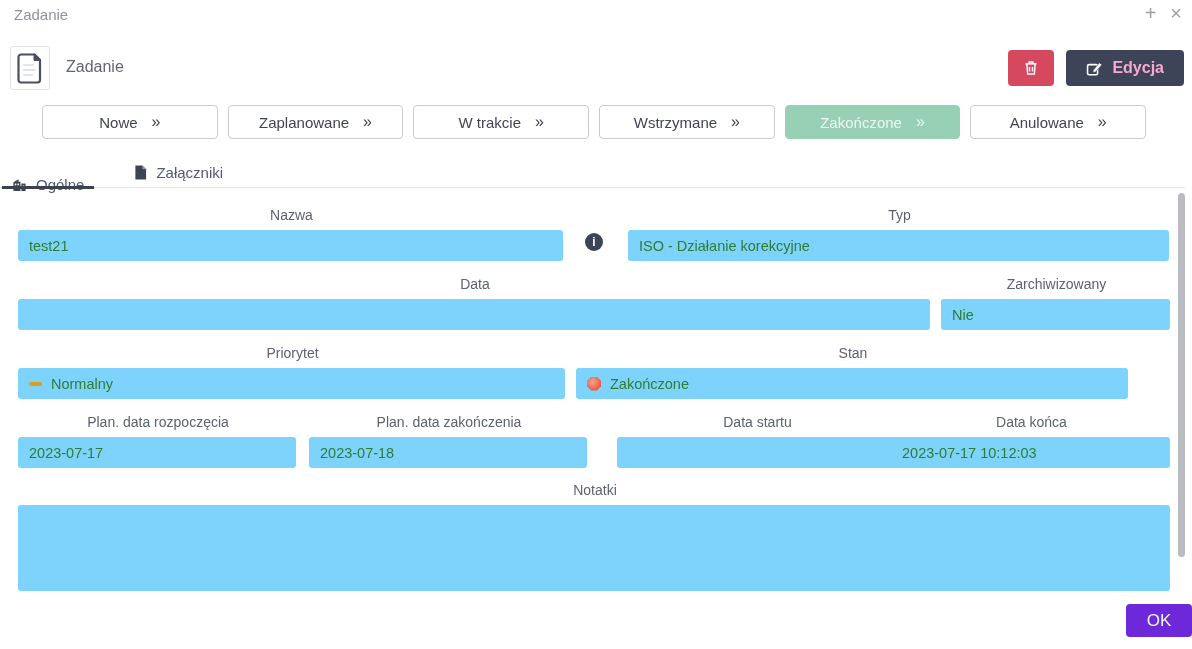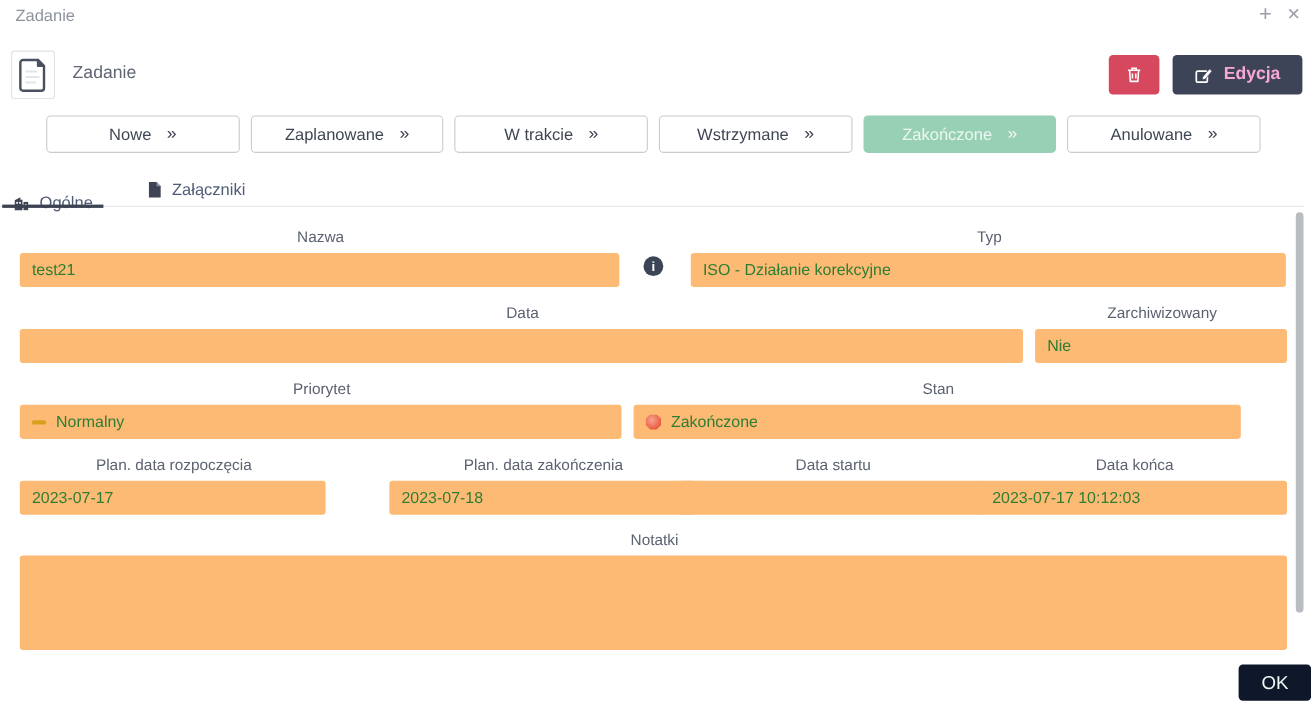--- a/index.html
+++ b/index.html
@@ -30,32 +30,32 @@
   .tabbar { position:absolute; top:158px; left:0; width:1185px; height:30px; border-bottom:1px solid #e5e5e8; display:flex; }
   .tab { position:relative; display:flex; align-items:center; gap:9px; padding:0 4px; font-size:15px; color:#4f5a75; cursor:pointer; }
   .tab:first-child { margin-left:8px;margin-top:23px; }
   .tab + .tab { margin-left:42px; }
   .tab.active::after { content:""; position:absolute; left:-6px; right:-6px; bottom:-2px; height:3px; background:#3b4252; }
 
   
   .form { position:absolute; top:190px; left:0; right:0; bottom:0; }
   .fgroup { position:absolute;text-align:center; }
   .flabel { font-size:14px; color:#5b6270; margin-left:2px; margin-bottom:7px; height:16px; }
-  .fbox { height:31px; background:#fdba74; border-radius:3px; display:flex; align-items:center; padding:0 11px; gap:9px; }
+  .fbox { height:31px; background:#7dd3fc; border-radius:3px; display:flex; align-items:center; padding:0 11px; gap:9px; }
   .fval { font-size:14.5px; color:#2e7d32; white-space:nowrap; }
   .fbox.area { height:86px; align-items:flex-start; padding-top:6px; }
 
   .info-badge { position:absolute; left:585px; top:233px; width:18px; height:18px; border-radius:50%; background:#3c4556; color:#fff; font-size:12px; font-weight:bold; display:flex; align-items:center; justify-content:center; cursor:pointer; }
   .prio-dash { width:13px; height:4px; border-radius:2px; background:#d8a01d; flex:0 0 auto; }
   .stop-oct { width:14px; height:14px; flex:0 0 auto; background:radial-gradient(circle at 40% 35%, #f7a38e, #ea5a40 70%); clip-path:polygon(30% 0,70% 0,100% 30%,100% 70%,70% 100%,30% 100%,0 70%,0 30%); }
   .hourglass { position:absolute; left:1147px; top:370px; cursor:pointer; }
 
   .scroll-thumb { position:absolute; left:1178px; top:193px; width:7px; height:364px; background:#b9bdc1; border-radius:4px; cursor:pointer; }
 
-  .btn-ok { position:absolute; left:1126px; top:604px; width:66px; height:33px; background:#0f172a; border:none; border-radius:4px; color:#ecf9f3; font-size:17px; cursor:pointer; font-family:"Liberation Sans", sans-serif; }
+  .btn-ok { position:absolute; left:1126px; top:604px; width:66px; height:33px; background:#6d28d9; border:none; border-radius:4px; color:#ecf9f3; font-size:17px; cursor:pointer; font-family:"Liberation Sans", sans-serif; }
 </style>
 </head>
 <body>
 
 <div class="app">
 
   <div class="titlebar">
     <span class="win-title">Zadanie</span>
     <div class="win-actions">
       <span>+</span>
@@ -201,21 +201,21 @@
         <path d="M3.2 14 h9.6 L8 9 Z" fill="#434c61"></path>
       </svg>
     </span>
 
     <div class="fgroup" style="left:18px; top:224px; width:278px;">
       <div class="flabel">Plan. data rozpoczęcia</div>
       <div class="fbox">
         <span class="fval">2023-07-17</span>
       </div>
     </div>
-    <div class="fgroup" style="left:309px; top:224px; width:278px;margin-left:45px;">
+    <div class="fgroup" style="left:309px; top:224px; width:278px;">
       <div class="flabel">Plan. data zakończenia</div>
       <div class="fbox">
         <span class="fval">2023-07-18</span>
       </div>
     </div>
     <div class="fgroup" style="left:617px; top:224px; width:279px;">
       <div class="flabel">Data startu</div>
       <div class="fbox">
         <span class="fval"></span>
       </div>

